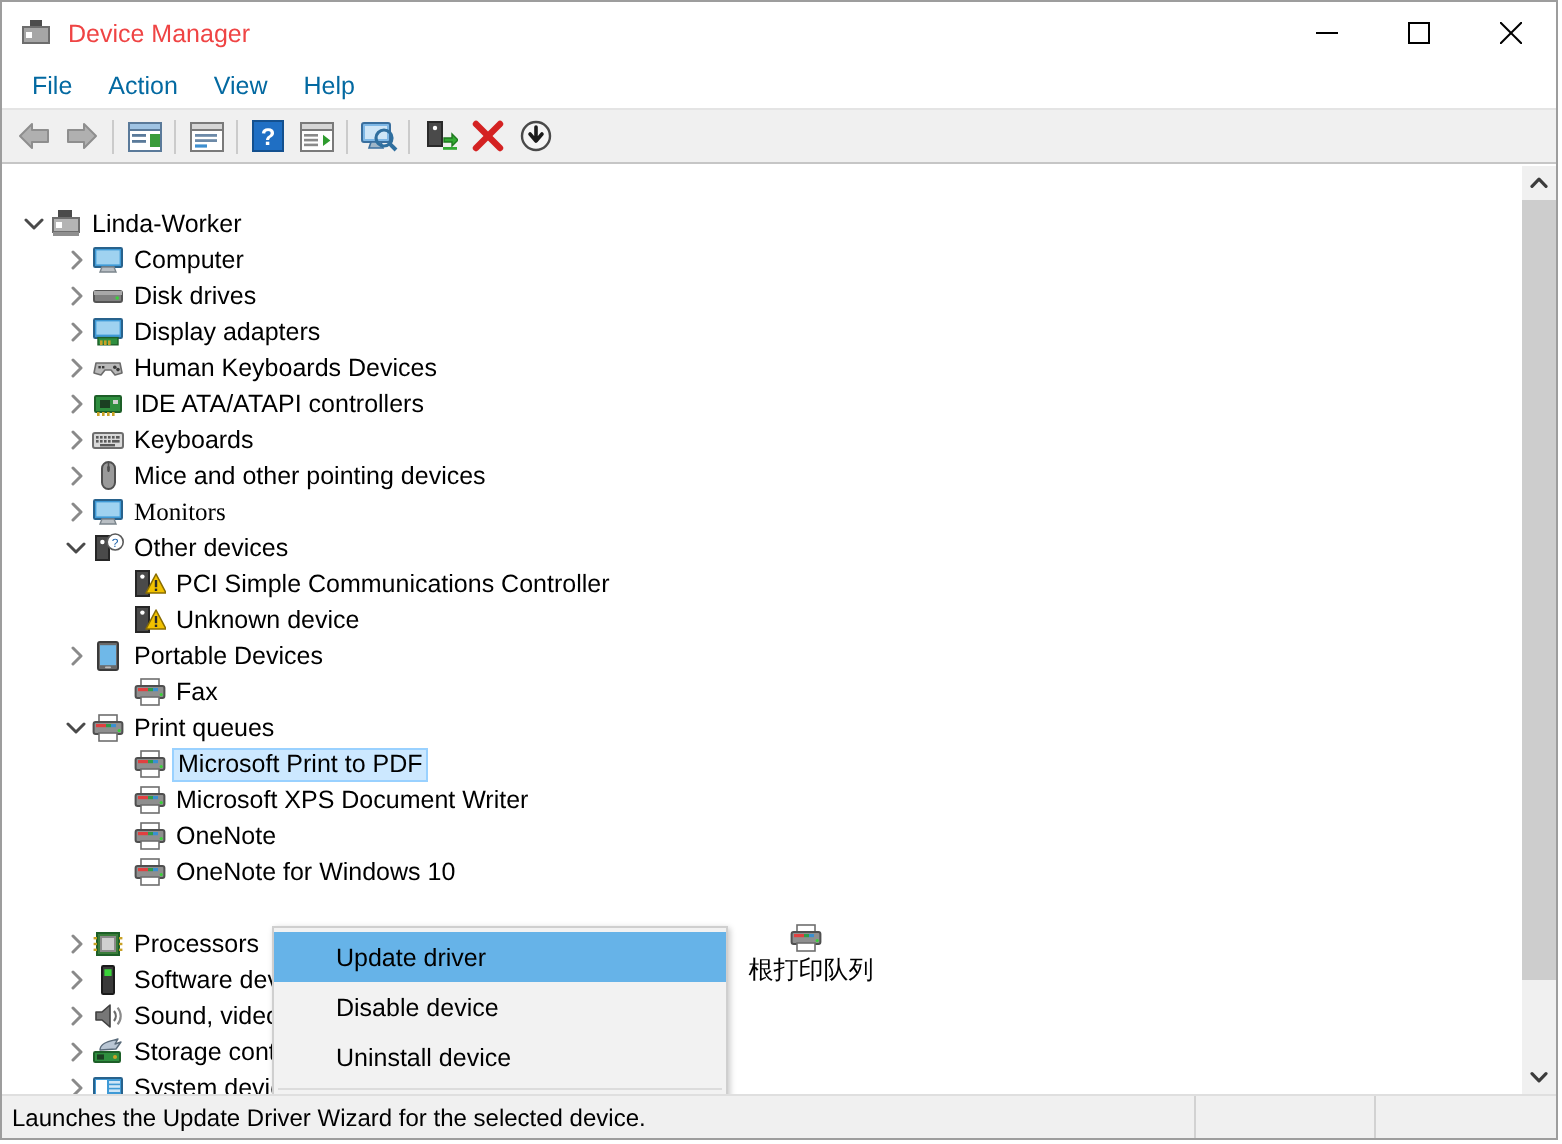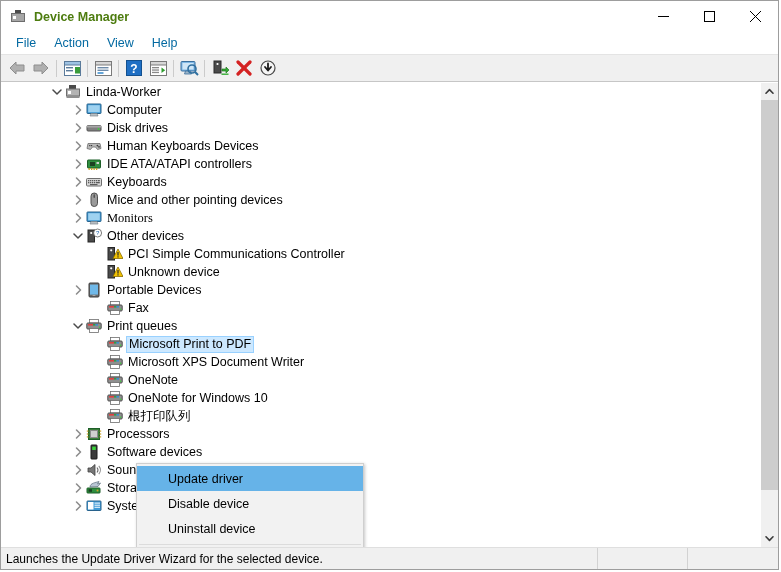--- a/index.html
+++ b/index.html
@@ -50,22 +50,21 @@
     width: 6px; height: 4px;
     background: #4c4c4c;
   }
   .ti-dot {
     position: absolute; left: 3px; top: 7px;
     width: 3px; height: 3px;
     background: #ffffff;
   }
   .title-text {
     font-size: 12.5px;
-    color: #4d7c0f;
-    font-weight: bold;
+    color: #ef4444;
   }
   .win-buttons {
     position: absolute;
     right: 0; top: 0;
     display: flex;
     height: 31px;
   }
   .win-btn {
     width: 46px; height: 31px;
     display: flex;
@@ -119,22 +118,21 @@
     display: flex;
     position: relative;
     background: #ffffff;
     overflow: hidden;
     border-top: 1px solid #ffffff;
   }
   .tree {
     flex: 1;
     position: relative;
     overflow: hidden;
-    padding-top: 0;
-    margin-left: 40px;
+    padding-top: 20px;
   }
   .row {
     height: 18px;
     display: flex;
     align-items: center;
     position: relative;
     white-space: nowrap;
   }
   .row.selected .row-label {
     background: #cce8ff;
@@ -427,20 +425,36 @@
             </svg></span>
           <span class="row-label">Disk drives</span>
         </div>
         <div class="row" style="padding-left: 29px;">
           <span class="twisty">
             <svg width="8" height="10" viewBox="0 0 8 10">
               <path d="M2.5 1 L6.5 5 L2.5 9" fill="none" stroke="#8a8a8a" stroke-width="1.5" stroke-linecap="round" stroke-linejoin="round"></path>
             </svg>
           </span>
           <span class="row-icon"><svg width="16" height="16" viewBox="0 0 16 16">
+              <rect x="1" y="1.5" width="14" height="9.5" rx="0.6" fill="#3f9ad6" stroke="#28628c"></rect>
+              <rect x="2.2" y="2.7" width="11.6" height="6.6" fill="#9fd2f0"></rect>
+              <rect x="3" y="10.8" width="10" height="3.6" fill="#2f8f3f" stroke="#1d5f28" stroke-width="0.7"></rect>
+              <rect x="4" y="12.2" width="1.3" height="2.3" fill="#c9a227"></rect>
+              <rect x="6" y="12.2" width="1.3" height="2.3" fill="#c9a227"></rect>
+              <rect x="8" y="12.2" width="1.3" height="2.3" fill="#c9a227"></rect>
+            </svg></span>
+          <span class="row-label">Display adapters</span>
+        </div>
+        <div class="row" style="padding-left: 29px;">
+          <span class="twisty">
+            <svg width="8" height="10" viewBox="0 0 8 10">
+              <path d="M2.5 1 L6.5 5 L2.5 9" fill="none" stroke="#8a8a8a" stroke-width="1.5" stroke-linecap="round" stroke-linejoin="round"></path>
+            </svg>
+          </span>
+          <span class="row-icon"><svg width="16" height="16" viewBox="0 0 16 16">
               <path d="M2 5.5 L14 5.5 L15 10.5 L11.5 11.5 L9.5 9 L6.5 9 L4.5 11.5 L1 10.5 Z" fill="#b9b9b9" stroke="#6b6b6b" stroke-width="0.8" stroke-linejoin="round"></path>
               <rect x="3.2" y="7" width="1.2" height="1.2" fill="#3a3a3a"></rect>
               <rect x="5" y="7" width="1.2" height="1.2" fill="#3a3a3a"></rect>
               <circle cx="11.4" cy="7.6" r="0.9" fill="#3a3a3a"></circle>
               <circle cx="13" cy="8.8" r="0.9" fill="#3a3a3a"></circle>
             </svg></span>
           <span class="row-label">Human Keyboards Devices</span>
         </div>
         <div class="row" style="padding-left: 29px;">
           <span class="twisty">
@@ -632,21 +646,21 @@
               <rect x="3.5" y="1.5" width="9" height="3.5" fill="#ffffff" stroke="#6e6e6e" stroke-width="0.8"></rect>
               <rect x="0.8" y="5" width="14.4" height="6" rx="1" fill="#8f8f8f" stroke="#4f4f4f"></rect>
               <rect x="2" y="6" width="5" height="1.6" fill="#e04040"></rect>
               <rect x="7" y="6" width="2.5" height="1.6" fill="#2f9c4a"></rect>
               <rect x="9.5" y="6" width="2.5" height="1.6" fill="#3a8fd0"></rect>
               <circle cx="13.6" cy="9.3" r="0.8" fill="#3ad23a"></circle>
               <rect x="3.5" y="10.5" width="9" height="4" fill="#ffffff" stroke="#6e6e6e" stroke-width="0.8"></rect>
             </svg></span>
           <span class="row-label">OneNote for Windows 10</span>
         </div>
-        <div class="row" style="padding-left: 50px;">
+        <div class="row" style="padding-left: 50px; flex-direction: column;">
           <span class="twisty"></span>
           <span class="row-icon"><svg width="16" height="16" viewBox="0 0 16 16">
               <rect x="3.5" y="1.5" width="9" height="3.5" fill="#ffffff" stroke="#6e6e6e" stroke-width="0.8"></rect>
               <rect x="0.8" y="5" width="14.4" height="6" rx="1" fill="#8f8f8f" stroke="#4f4f4f"></rect>
               <rect x="2" y="6" width="5" height="1.6" fill="#e04040"></rect>
               <rect x="7" y="6" width="2.5" height="1.6" fill="#2f9c4a"></rect>
               <rect x="9.5" y="6" width="2.5" height="1.6" fill="#3a8fd0"></rect>
               <circle cx="13.6" cy="9.3" r="0.8" fill="#3ad23a"></circle>
               <rect x="3.5" y="10.5" width="9" height="4" fill="#ffffff" stroke="#6e6e6e" stroke-width="0.8"></rect>
             </svg></span>

